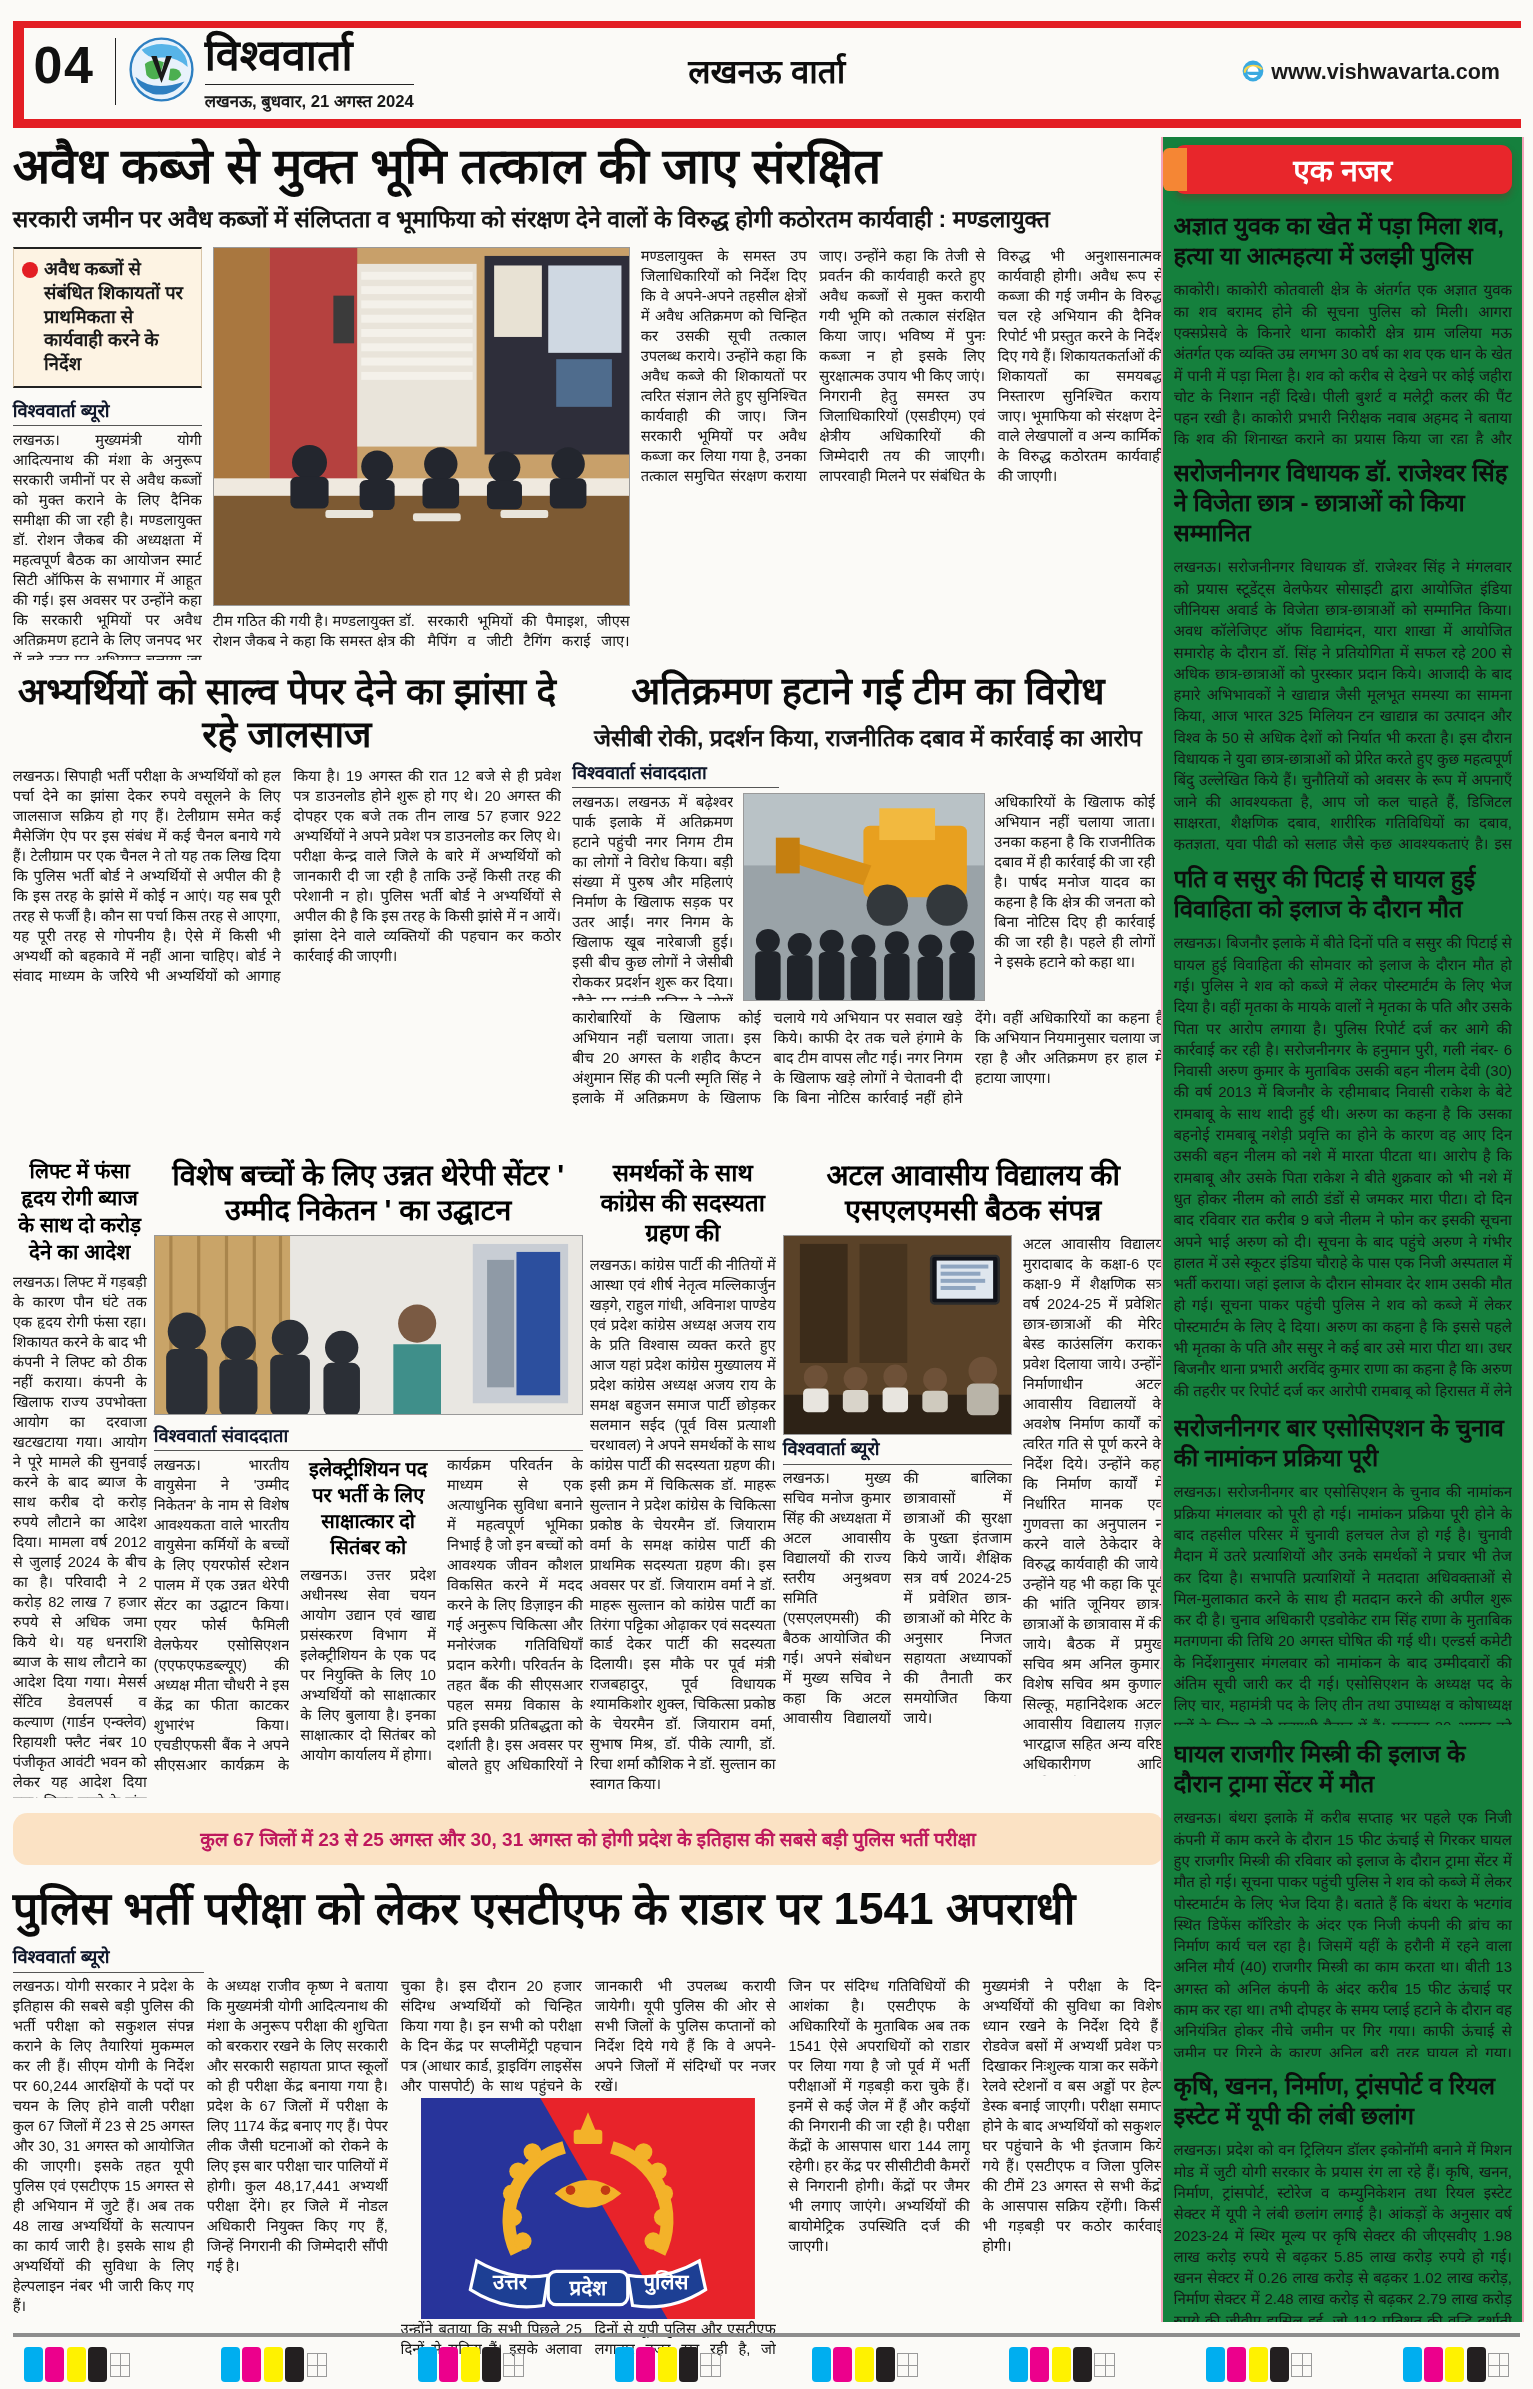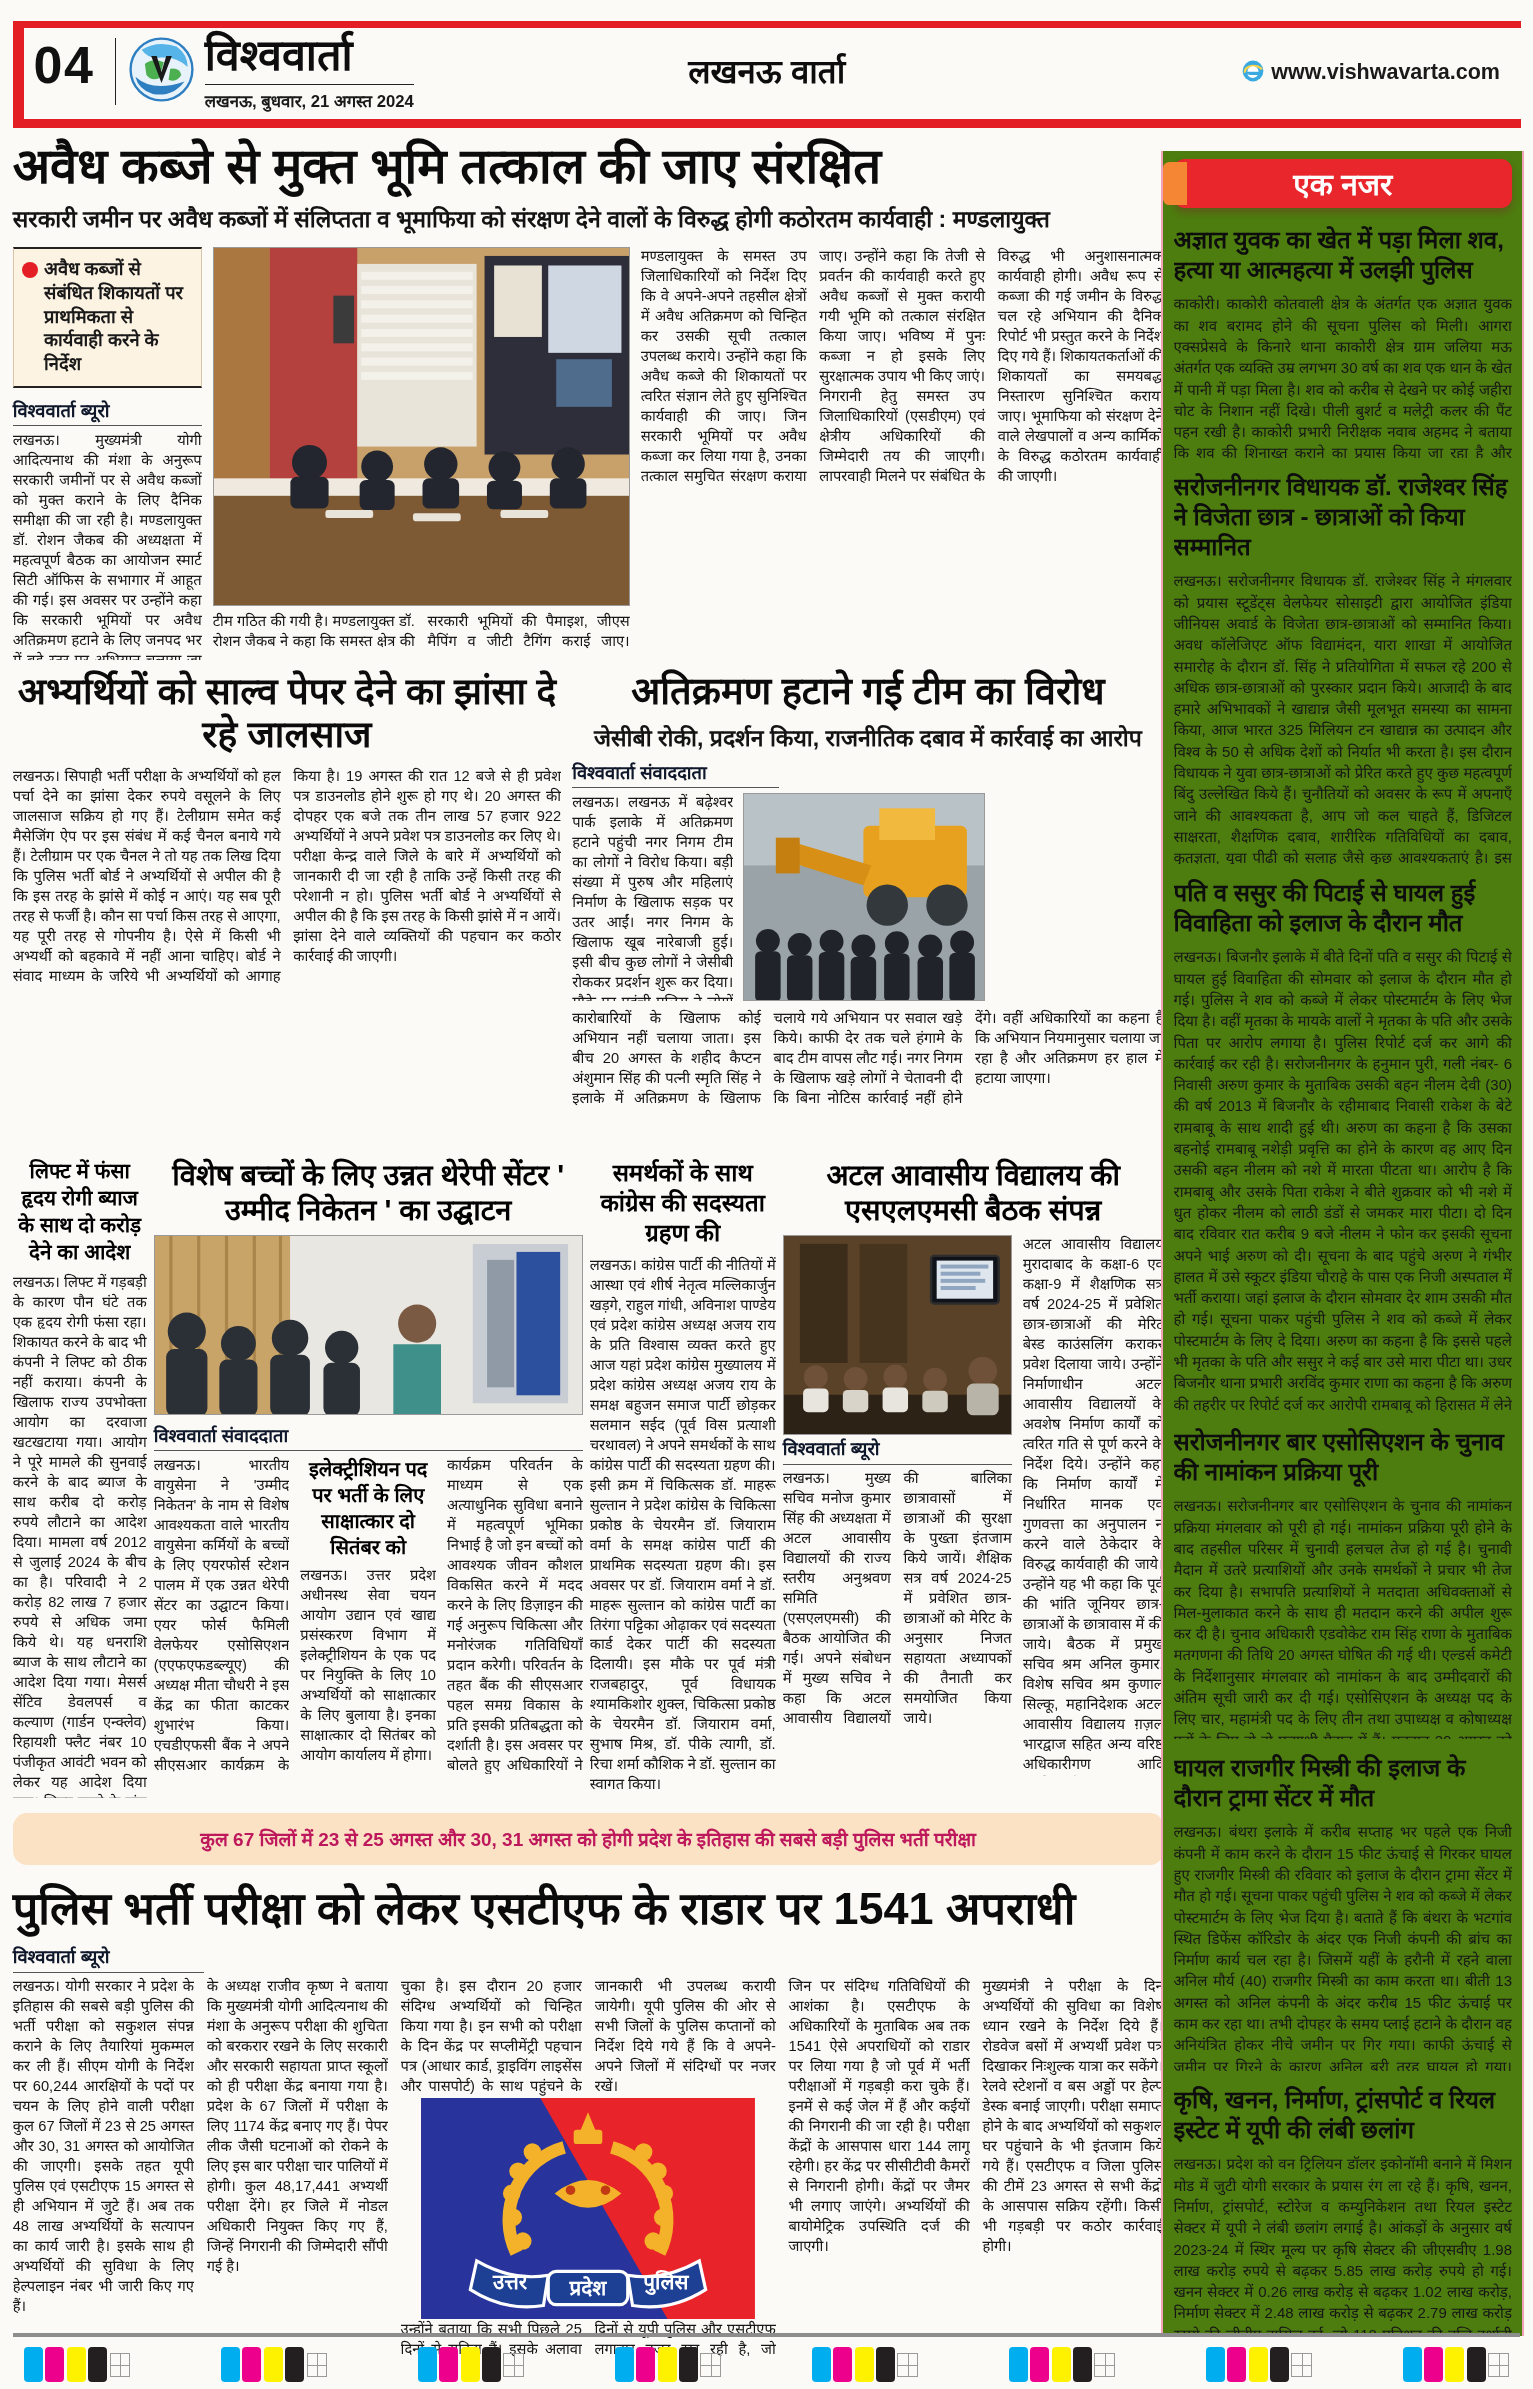--- a/index.html
+++ b/index.html
@@ -22,21 +22,21 @@
   .mh-web { position:absolute; right:20.7px; top:38px; display:flex; align-items:center; gap:6.4px; }
   .mh-web-url { font-size:21.5px; font-weight:700; color:#1a1a1a; text-decoration:none; }
 
   
   .byline { font-size:18.3px; font-weight:700; color:#0f172a; border-bottom:1.6px solid #555; padding-bottom:3.2px; margin-bottom:4.8px; display:block; }
   .body-text { font-size:14.7px; line-height:1.36; color:#151515; text-align:justify; overflow:hidden; }
   .cols-2 { column-count:2; column-gap:12.7px; }
   .cols-3 { column-count:3; column-gap:12.7px; }
 
   
-  .sidebar { position:absolute; right:9.5px; top:151px; width:363px; height:2185px; border-left:2.4px solid #f2a2b8; border-right:2.4px solid #f2a2b8; padding:8px 9.5px 0 11px; overflow:hidden; background:#4d7c0f; }
+  .sidebar { position:absolute; right:9.5px; top:137px; width:363px; height:2185px; border-left:2.4px solid #f2a2b8; border-right:2.4px solid #f2a2b8; padding:8px 9.5px 0 11px; overflow:hidden; background:#15803d; }
   .sb-header { position:relative; height:49px; background:#e8262b; border-radius:11px; box-shadow:0 4.8px 6.4px rgba(120,40,40,.35); display:flex; align-items:center; justify-content:center; margin-bottom:11px; }
   .sb-accent { position:absolute; left:-11px; top:3.2px; width:24px; height:43px; background:#f58634; border-radius:6.4px 0 0 6.4px; }
   .sb-title { color:#fff; font-size:30px; font-weight:700; }
   .sb-story { overflow:hidden; margin-bottom:8px; }
   .sb-head { font-size:24px; font-weight:700; line-height:1.25; color:#0d0d0d; margin:6.4px 0 8px; }
   .sb-body { font-size:15px; line-height:1.42; color:#161616; text-align:justify; }
   .s1 { height:239px; } .s2 { height:398px; } .s3 { height:541px; } .s4 { height:318px; } .s5 { height:324px; } .s6 { height:264px; }
 
   
   .main { position:absolute; left:12.7px; top:140px; width:1151px; }
@@ -251,20 +251,21 @@
                   <rect x="134" y="205" width="32" height="57" rx="7"></rect>
                 <circle cx="192" cy="188" r="15"></circle>
                   <rect x="176" y="201" width="32" height="61" rx="7"></rect>
                 <circle cx="234" cy="192" r="15"></circle>
                   <rect x="218" y="205" width="32" height="57" rx="7"></rect>
                 <circle cx="274" cy="187" r="15"></circle>
                   <rect x="258" y="200" width="32" height="62" rx="7"></rect>
               </g>
             </svg>
           </div>
+          <div class="body-text r2-c2">अधिकारियों के खिलाफ कोई अभियान नहीं चलाया जाता। उनका कहना है कि राजनीतिक दबाव में ही कार्रवाई की जा रही है। पार्षद मनोज यादव का कहना है कि क्षेत्र की जनता को बिना नोटिस दिए ही कार्रवाई की जा रही है। पहले ही लोगों ने इसके हटाने को कहा था।</div>
         </div>
         <div class="body-text cols-3 r2-bottom">कारोबारियों के खिलाफ कोई अभियान नहीं चलाया जाता। इस बीच 20 अगस्त के शहीद कैप्टन अंशुमान सिंह की पत्नी स्मृति सिंह ने इलाके में अतिक्रमण के खिलाफ चलाये गये अभियान पर सवाल खड़े किये। काफी देर तक चले हंगामे के बाद टीम वापस लौट गई। नगर निगम के खिलाफ खड़े लोगों ने चेतावनी दी कि बिना नोटिस कार्रवाई नहीं होने देंगे। वहीं अधिकारियों का कहना है कि अभियान नियमानुसार चलाया जा रहा है और अतिक्रमण हर हाल में हटाया जाएगा।</div>
       </div>
     </div>
 
     <div class="row3">
       <div class="colA">
         <div class="a-head">लिफ्ट में फंसा हृदय रोगी ब्याज के साथ दो करोड़ देने का आदेश</div>
         <div class="body-text a-body">लखनऊ। लिफ्ट में गड़बड़ी के कारण पौन घंटे तक एक हृदय रोगी फंसा रहा। शिकायत करने के बाद भी कंपनी ने लिफ्ट को ठीक नहीं कराया। कंपनी के खिलाफ राज्य उपभोक्ता आयोग का दरवाजा खटखटाया गया। आयोग ने पूरे मामले की सुनवाई करने के बाद ब्याज के साथ करीब दो करोड़ रुपये लौटाने का आदेश दिया। मामला वर्ष 2012 से जुलाई 2024 के बीच का है। परिवादी ने 2 करोड़ 82 लाख 7 हजार रुपये से अधिक जमा किये थे। यह धनराशि ब्याज के साथ लौटाने का आदेश दिया गया। मेसर्स सेंटिव डेवलपर्स व कल्याण (गार्डन एन्क्लेव) रिहायशी फ्लैट नंबर 10 पंजीकृत आवंटी भवन को लेकर यह आदेश दिया गया। लिफ्ट लगने के पांच माह बाद ही उसमें खराबी आने लगी। बार-बार शिकायत के बावजूद कंपनी ने ध्यान नहीं दिया। एक दिन हृदय रोगी बुजुर्ग करीब पौन घंटे तक लिफ्ट में फंसे रहे। किसी तरह उन्हें बाहर निकाला गया। परिवार ने इस लापरवाही के लिए कंपनी को जिम्मेदार ठहराते हुए आयोग में वाद (आटो रेस्क्यू डिवाइस) के बारे में कुछ भी नहीं कहा गया। आयोग ने पूर्व में हुई दुर्घटनाओं का भी जिक्र किया। आयोग ने कहा कि लिफ्ट में कमी के कारण लोगों के आगे जीवन का संकट खड़ा हुआ।</div>
       </div>

